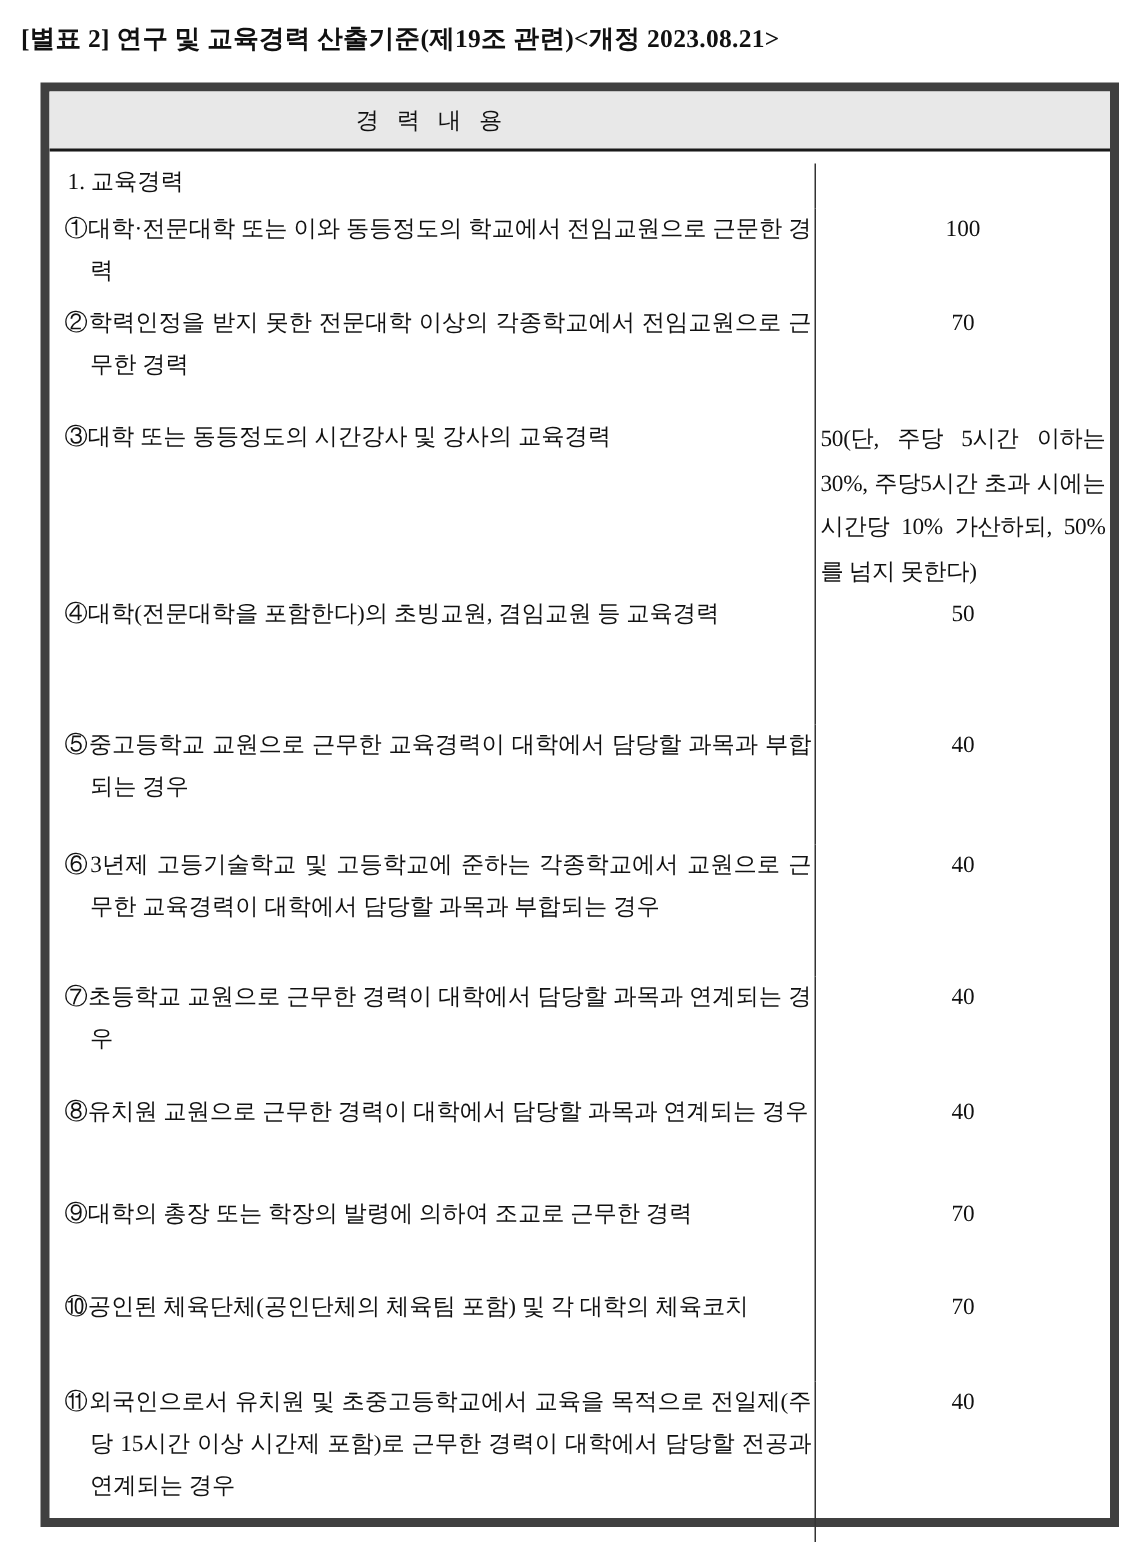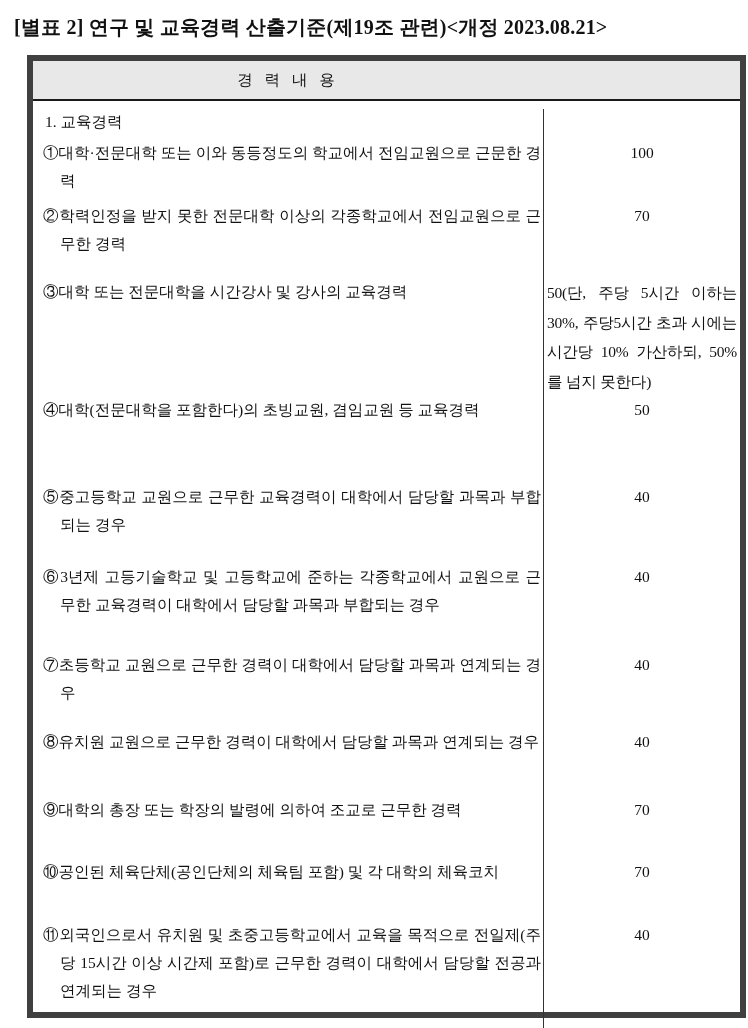--- a/index.html
+++ b/index.html
@@ -9,21 +9,21 @@
     height: 1028px;
     font-family: "Liberation Serif", "DejaVu Serif", serif;
     color: #111111;
     position: relative;
     overflow: hidden;
   }
   .doc-title {
     position: absolute;
     left: 14px;
     top: 14px;
-    font-size: 20px;
+    font-size: 17px;
     font-weight: bold;
     letter-spacing: 0.2px;
     white-space: nowrap;
   }
   .career-table {
     position: absolute;
     left: 27px;
     top: 55px;
     width: 719px;
     height: 963px;
@@ -120,21 +120,21 @@
 
     <div class="trow" style="min-height:76px">
       <div class="cell-content">
         <p class="item-text"><span>②</span><span>학력인정을 받지 못한 전문대학 이상의 각종학교에서 전임교원으로 근무한 경력</span></p>
       </div>
       <div class="cell-rate">70</div>
     </div>
 
     <div class="trow" style="min-height:111px">
       <div class="cell-content">
-        <p class="item-text"><span>③</span><span>대학 또는 전문대학을 시간강사 및 강사의 교육경력</span></p>
+        <p class="item-text"><span>③</span><span>대학 또는 동등정도의 시간강사 및 강사의 교육경력</span></p>
       </div>
       <div class="cell-rate rate-note">50(단, 주당 5시간 이하는 30%, 주당5시간 초과 시에는 시간당 10% 가산하되, 50%를 넘지 못한다)</div>
     </div>
 
     <div class="trow" style="min-height:87px">
       <div class="cell-content">
         <p class="item-text"><span>④</span><span>대학(전문대학을 포함한다)의 초빙교원, 겸임교원 등 교육경력</span></p>
       </div>
       <div class="cell-rate">50</div>
     </div>

